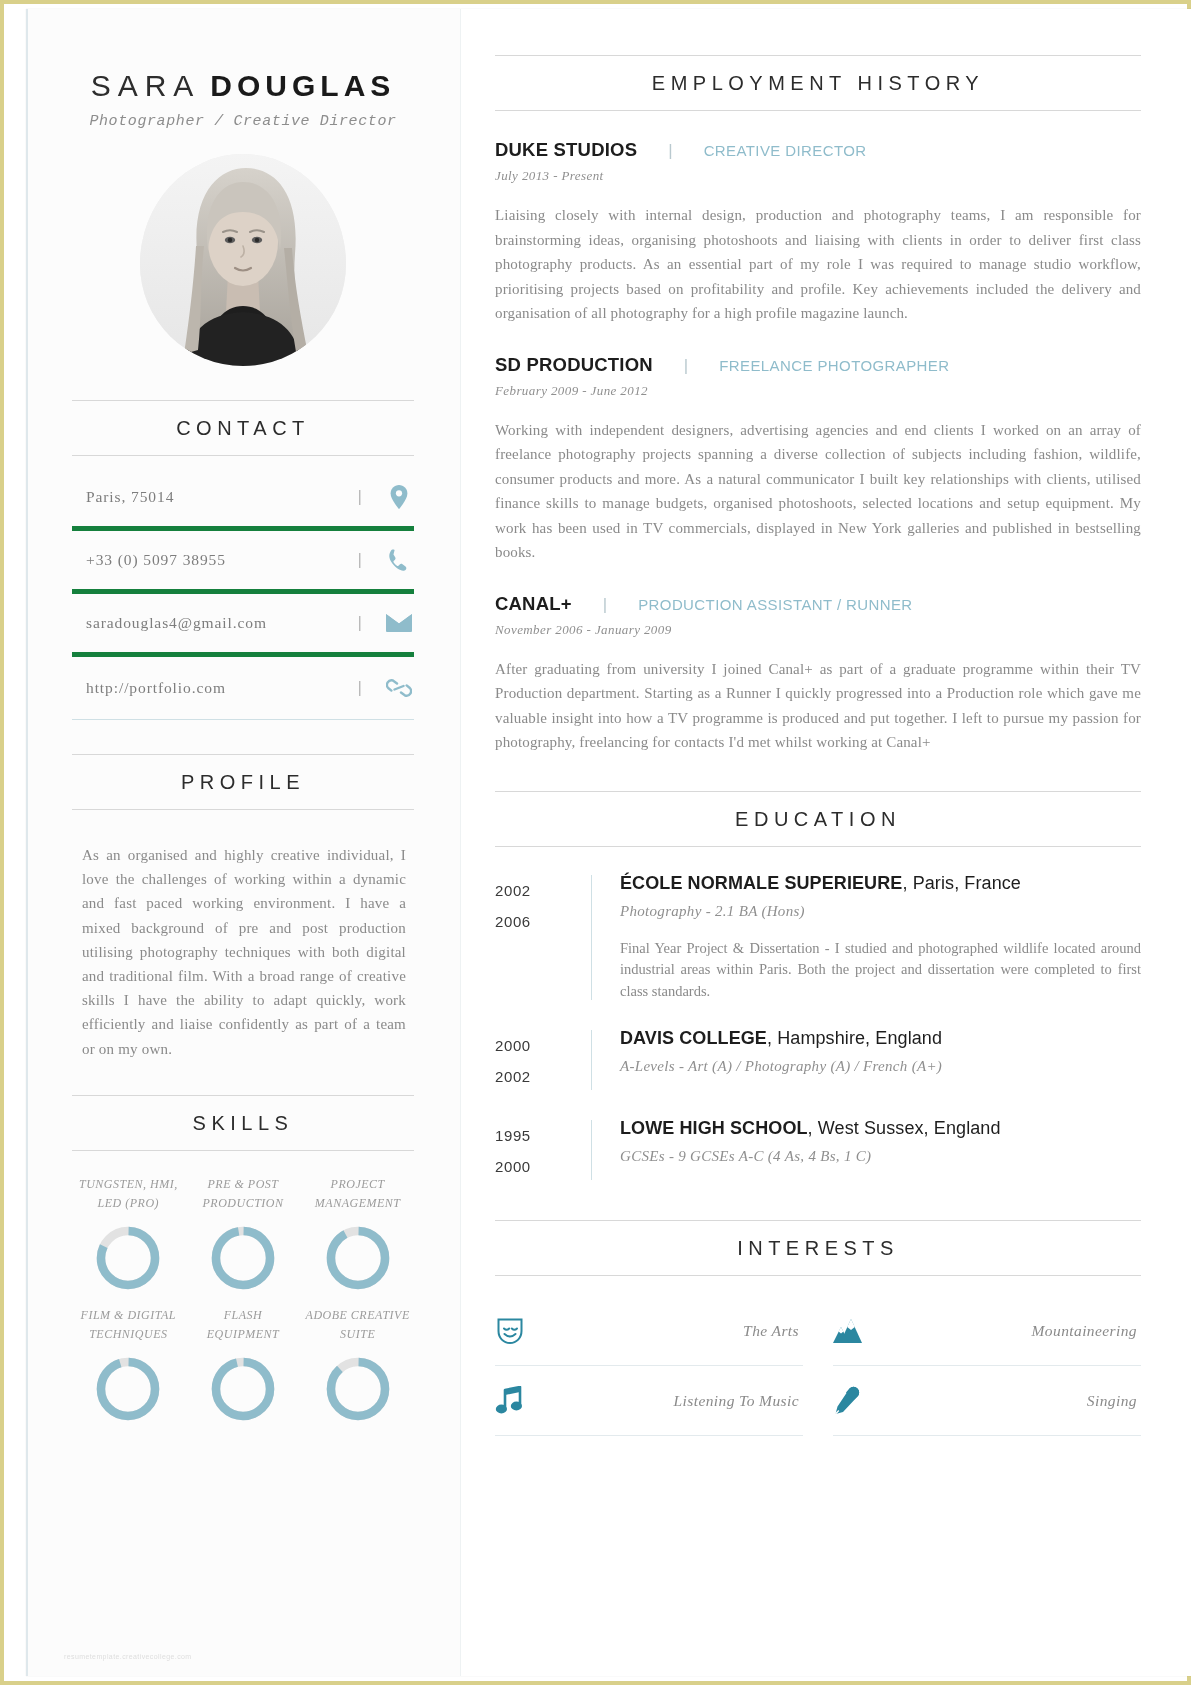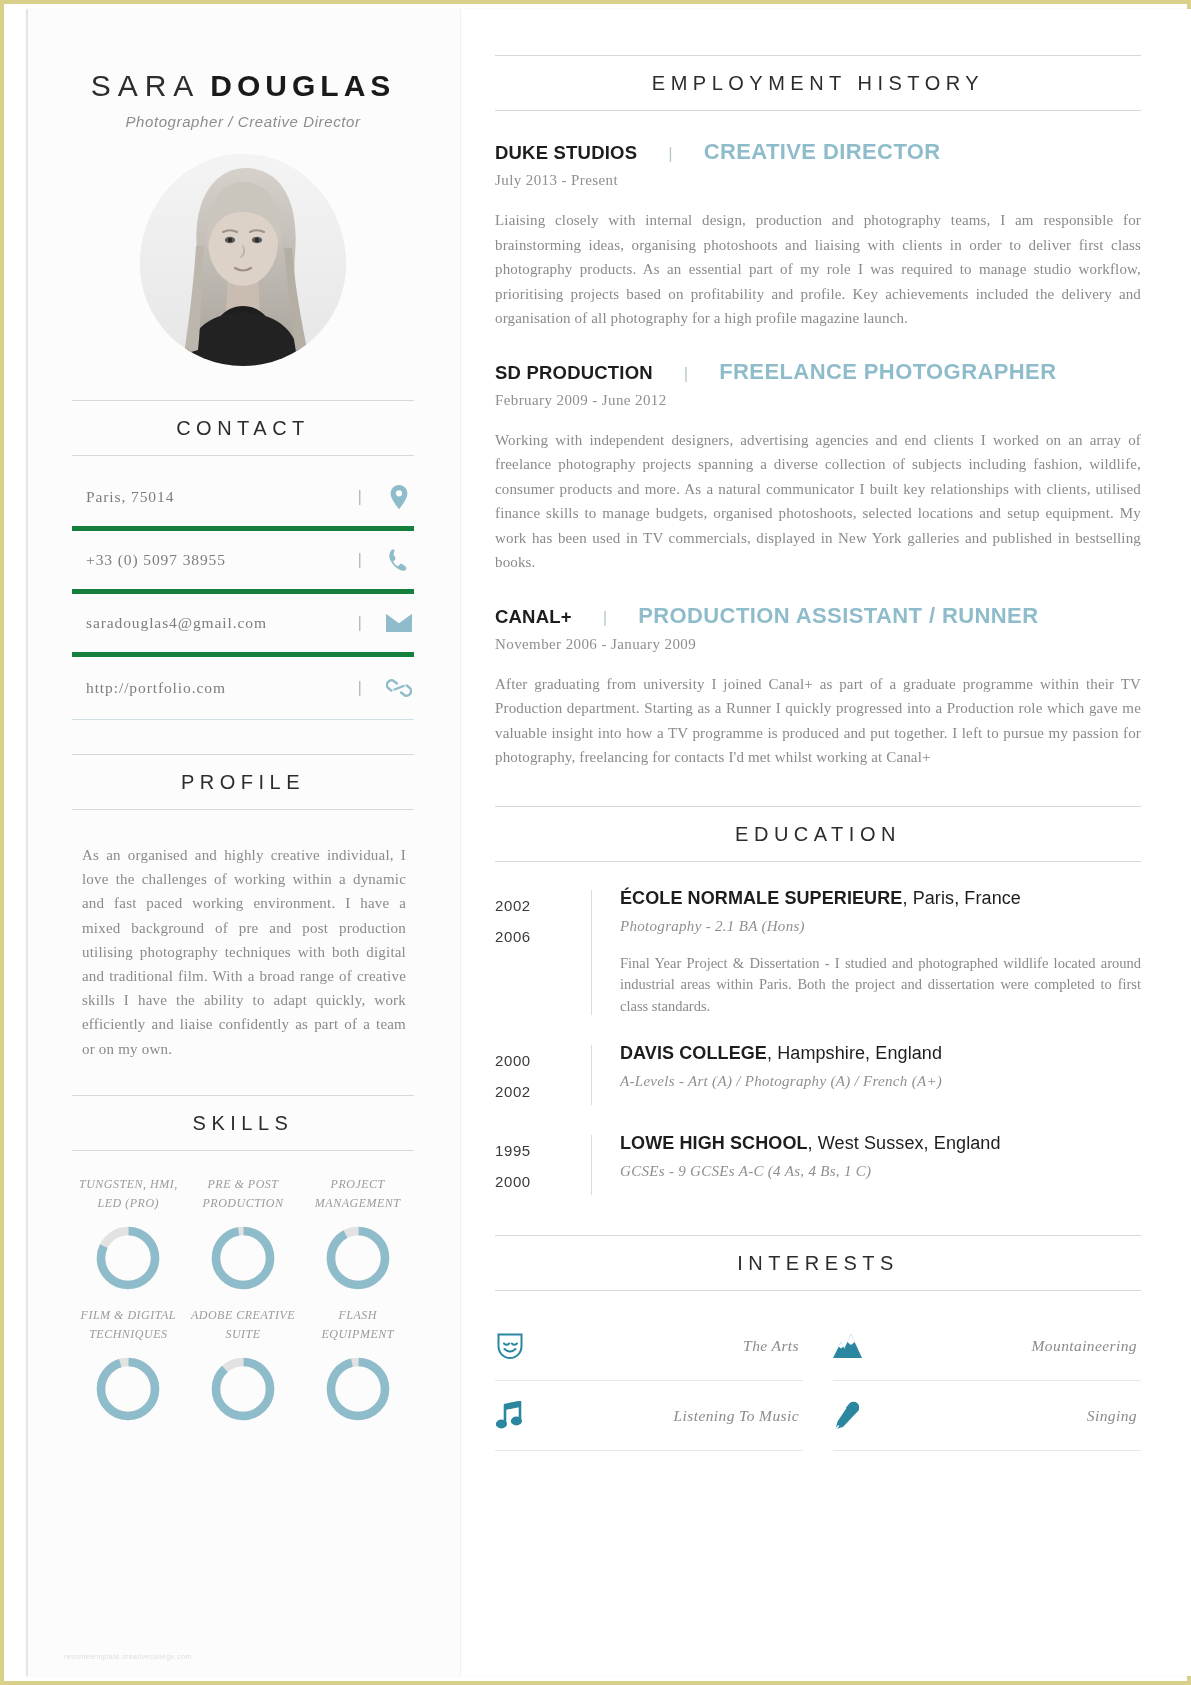--- a/index.html
+++ b/index.html
@@ -73,21 +73,21 @@
   }
   .name-last {
     font-size: 30px;
     letter-spacing: 5px;
     color: #1a1a1a;
     font-weight: 700;
     margin-left: 10px;
   }
   .job-title {
     text-align: center;
-    font-family: Liberation Sans, sans-serif;
+    font-family: Liberation Mono, monospace;
     font-style: italic;
     font-size: 15px;
     color: #8d8d8d;
     letter-spacing: .6px;
     margin-top: 10px;
   }
 
   .photo-wrap {
     margin: 24px auto 0;
     width: 206px;
@@ -225,29 +225,30 @@
     color: #1d1d1d;
     letter-spacing: .2px;
   }
   .jsep {
     color: #b9c9cf;
     margin: 0 13px;
     font-size: 17px;
     font-weight: 300;
   }
   .role {
-    font-size: 22px;
+    font-size: 15px;
     color: #8fbccb;
     letter-spacing: .4px;
-    font-weight: 700;
+    font-weight: 400;
     text-align: center;
   }
   .dates {
     font-family: "Liberation Serif", serif;
-    font-size: 15px;
+    font-style: italic;
+    font-size: 13px;
     color: #8f8f8f;
     margin-top: 7px;
     letter-spacing: .4px;
   }
   .job-desc {
     font-family: "Liberation Serif", serif;
     font-size: 15px;
     line-height: 24.5px;
     color: #8a8a8a;
     text-align: justify;
@@ -486,32 +487,32 @@
 
         <div class="skill">
           <div class="skill-label">FILM &amp; DIGITAL TECHNIQUES</div>
           <svg class="donut" viewBox="0 0 40 40">
             <circle cx="20" cy="20" r="15.9" fill="none" stroke="#e2e2e2" stroke-width="5"></circle>
             <circle class="donut-fill" cx="20" cy="20" r="15.9" fill="none" stroke="#8fbccb" stroke-width="5" stroke-dasharray="95 5" stroke-dashoffset="25"></circle>
           </svg>
         </div>
 
         <div class="skill">
+          <div class="skill-label">FLASH EQUIPMENT</div>
+          <svg class="donut" viewBox="0 0 40 40">
+            <circle cx="20" cy="20" r="15.9" fill="none" stroke="#e2e2e2" stroke-width="5"></circle>
+            <circle class="donut-fill" cx="20" cy="20" r="15.9" fill="none" stroke="#8fbccb" stroke-width="5" stroke-dasharray="96 4" stroke-dashoffset="25"></circle>
+          </svg>
+        </div>
+
+        <div class="skill">
           <div class="skill-label">ADOBE CREATIVE SUITE</div>
           <svg class="donut" viewBox="0 0 40 40">
             <circle cx="20" cy="20" r="15.9" fill="none" stroke="#e2e2e2" stroke-width="5"></circle>
             <circle class="donut-fill" cx="20" cy="20" r="15.9" fill="none" stroke="#8fbccb" stroke-width="5" stroke-dasharray="88 12" stroke-dashoffset="25"></circle>
-          </svg>
-        </div>
-
-        <div class="skill">
-          <div class="skill-label">FLASH EQUIPMENT</div>
-          <svg class="donut" viewBox="0 0 40 40">
-            <circle cx="20" cy="20" r="15.9" fill="none" stroke="#e2e2e2" stroke-width="5"></circle>
-            <circle class="donut-fill" cx="20" cy="20" r="15.9" fill="none" stroke="#8fbccb" stroke-width="5" stroke-dasharray="96 4" stroke-dashoffset="25"></circle>
           </svg>
         </div>
 
       </div>
 
       <div class="site-credit">resumetemplate.creativecollege.com</div>
     </div>
 
     <div class="right-col">
 

